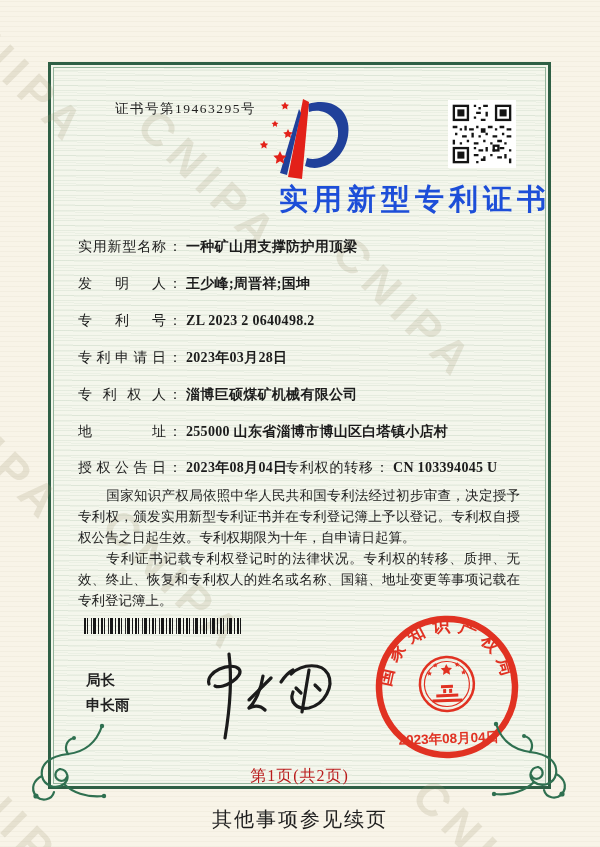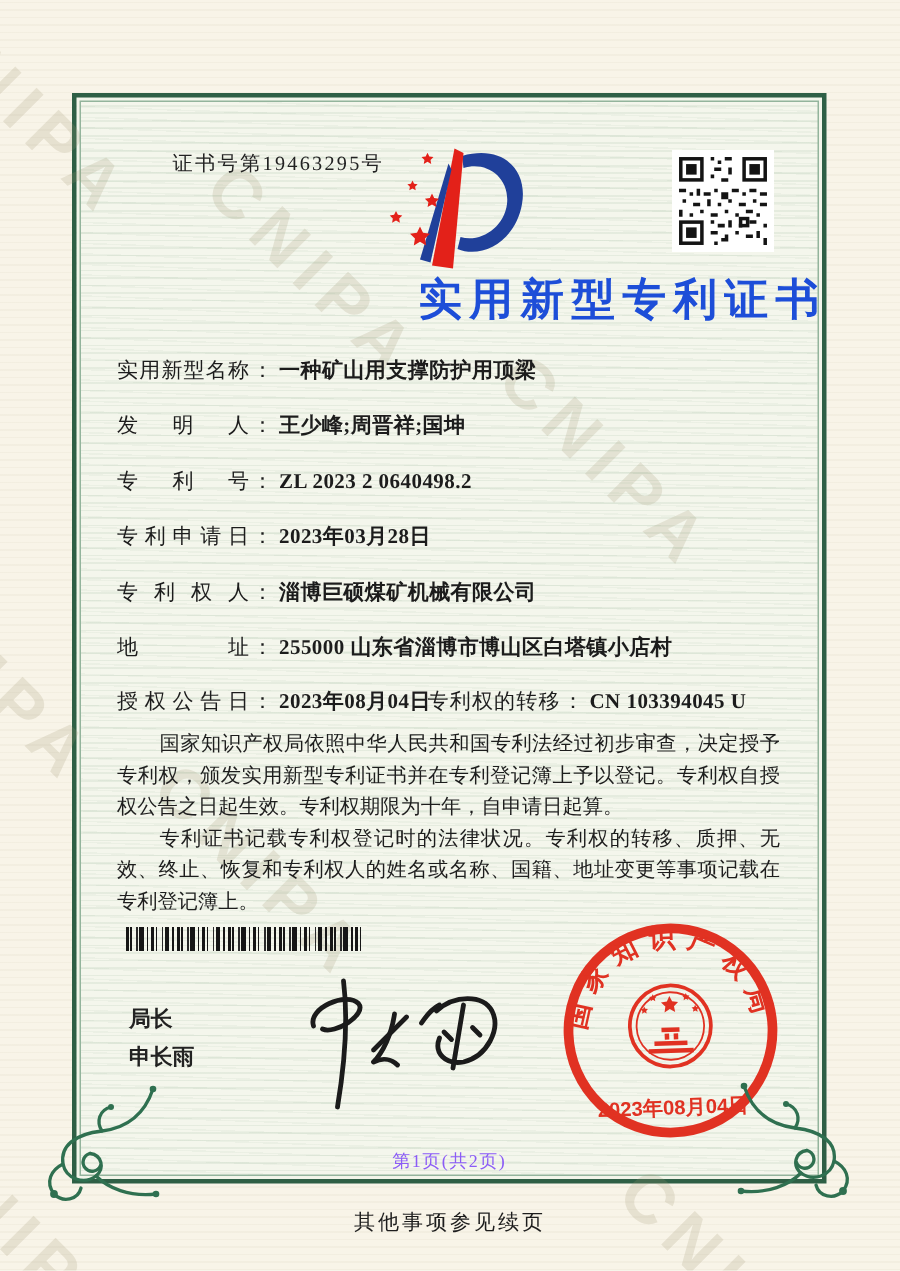--- a/index.html
+++ b/index.html
@@ -37,23 +37,23 @@
   .paras p{margin:0;text-indent:2.1em;}
   .barcode{left:84px;top:618px;width:157px;height:16px;
            background:repeating-linear-gradient(90deg,
              #161616 0 2px,transparent 2px 3px,
              #161616 3px 4px,transparent 4px 7px,
              #2a2a2a 7px 8px,transparent 8px 9px,
              #161616 9px 12px,transparent 12px 14px,
              #161616 14px 15px,transparent 15px 17px);}
   .signer{left:86px;top:668px;font-family:"Liberation Sans","DejaVu Sans",sans-serif;
           font-size:14.5px;font-weight:600;line-height:25px;color:#222;}
-  .page-no{left:48px;top:766px;width:503px;text-align:center;font-size:12px;
-           letter-spacing:1px;color:#8b5cf6;}
-  .cont-note{left:0;top:806px;width:600px;text-align:center;font-size:14px;color:#1d1d1d;
+  .page-no{left:48px;top:766px;width:503px;text-align:center;font-size:16px;
+           letter-spacing:1px;color:#b91c1c;}
+  .cont-note{left:0;top:806px;width:600px;text-align:center;font-size:20px;color:#1d1d1d;
              letter-spacing:2px;}
   .seal{left:372px;top:612px;z-index:4;transform:rotate(-2deg);}
   .sig{left:185px;top:648px;z-index:4;}
   .flr{z-index:4;}
 </style>
 </head>
 <body>
 
 <div class="abs frame"></div>
 

